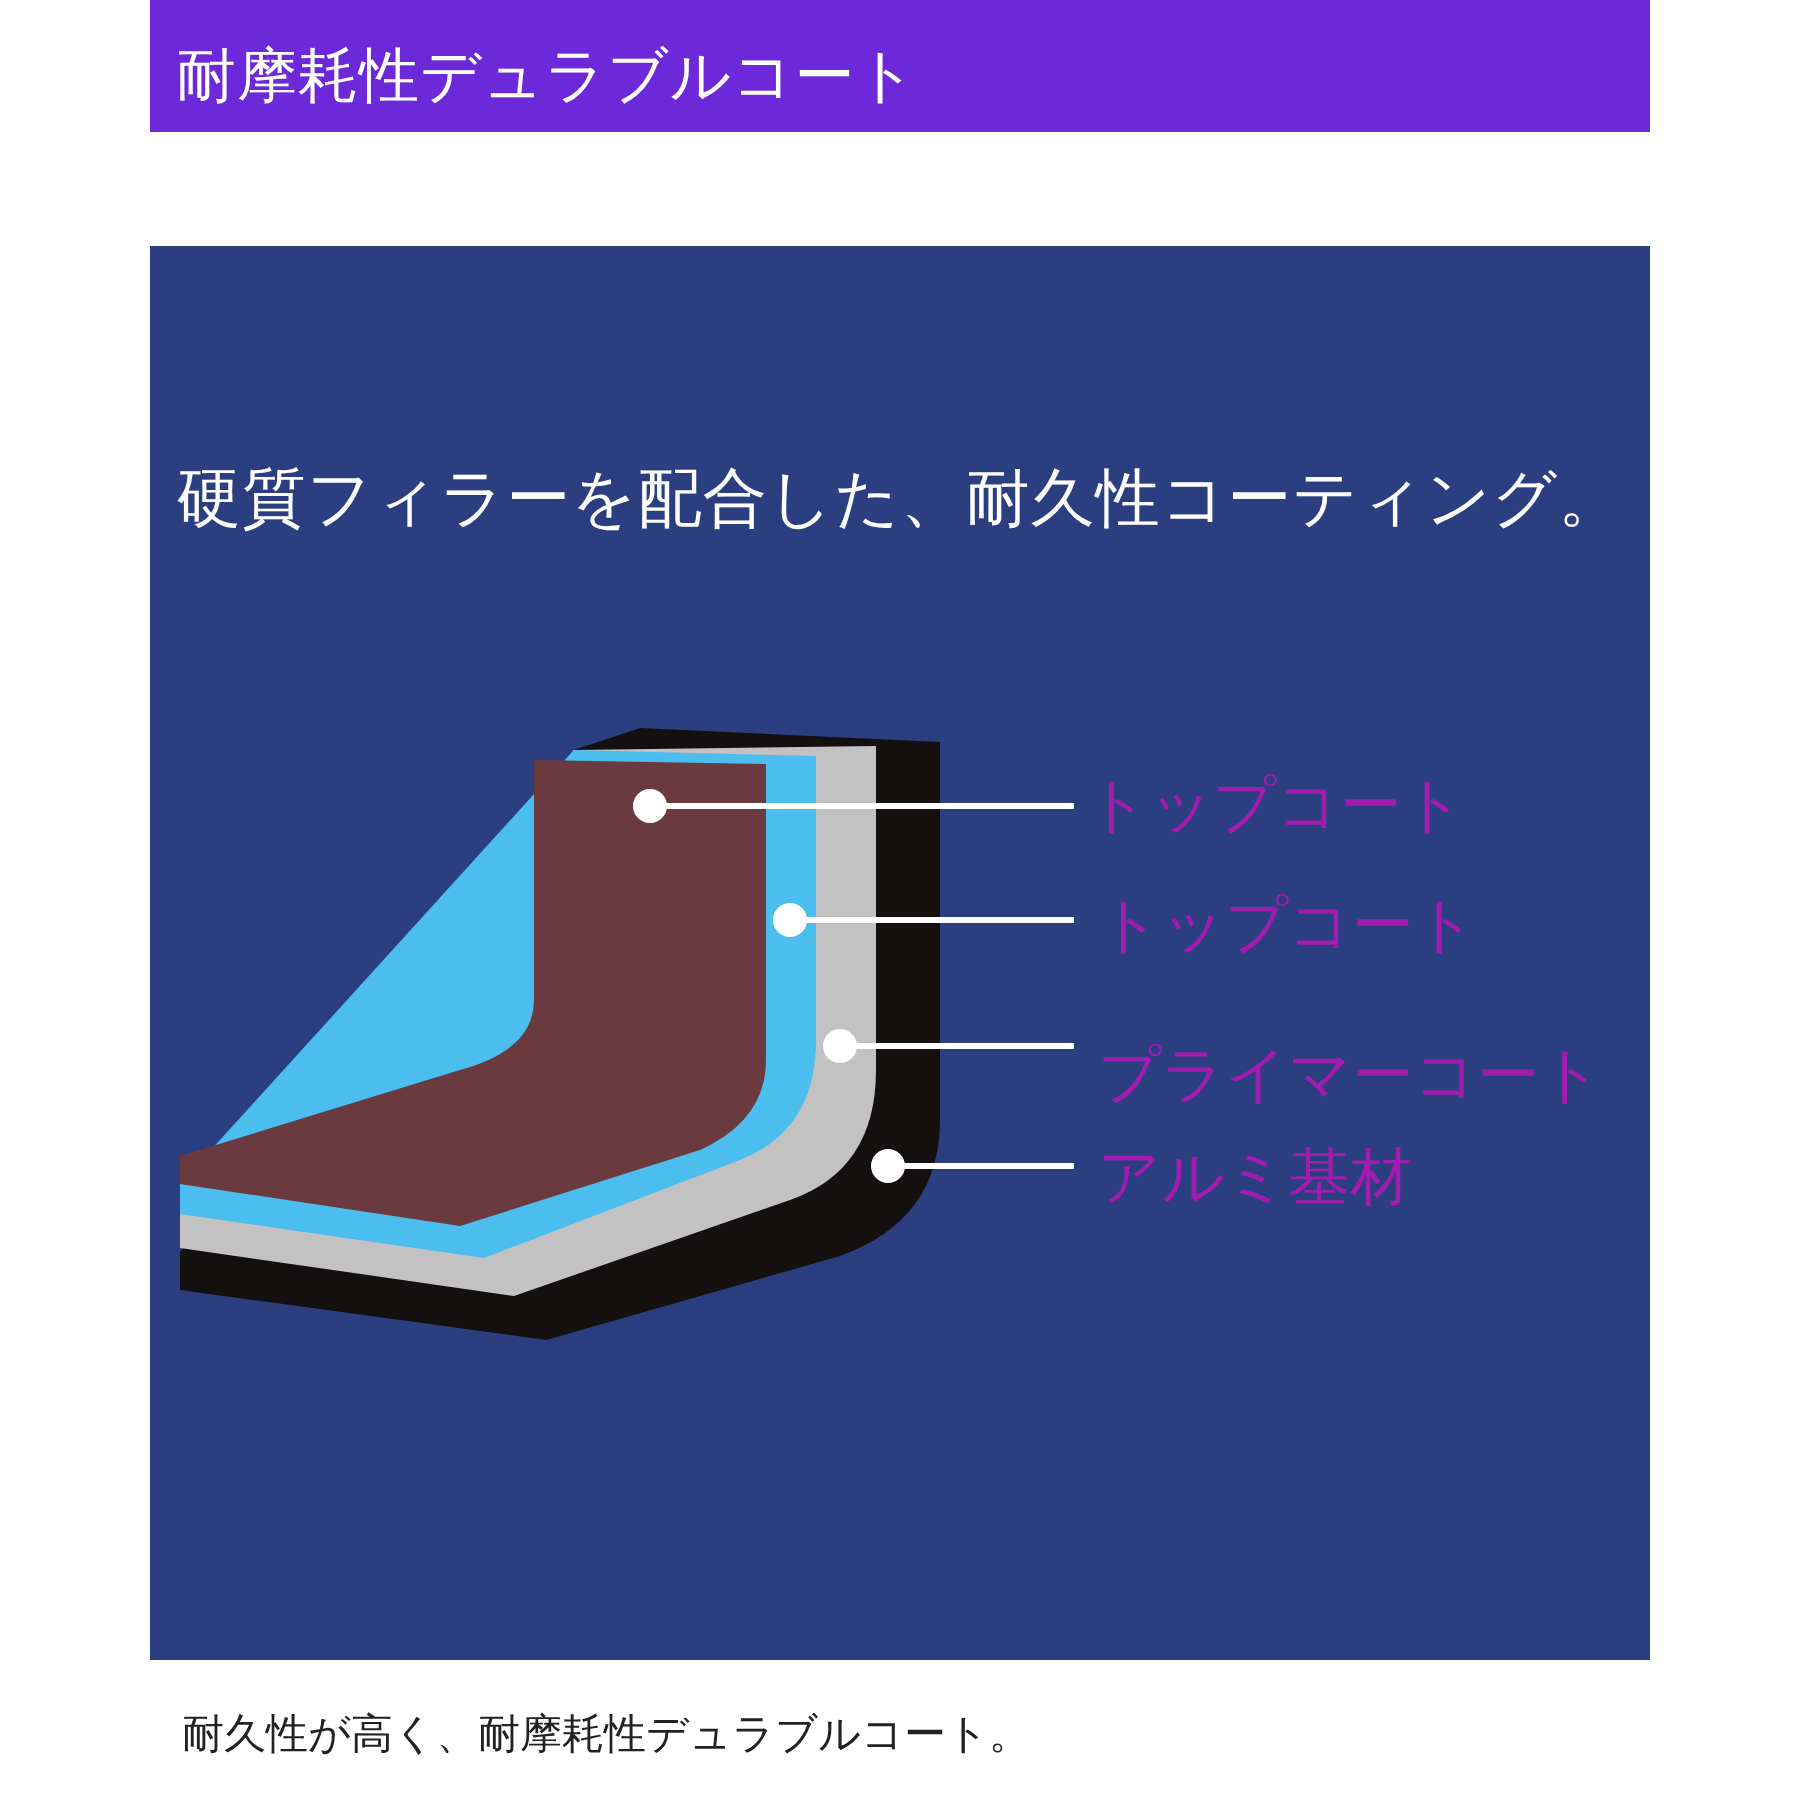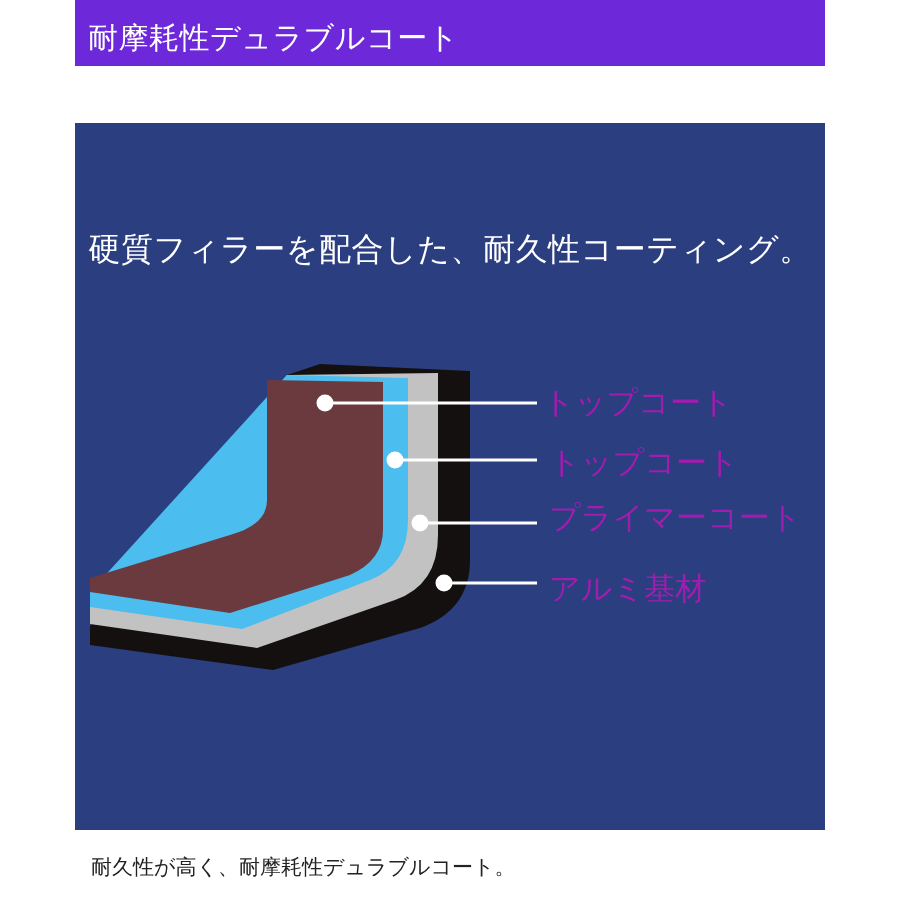--- a/index.html
+++ b/index.html
@@ -40,16 +40,16 @@
     <circle cx="395" cy="460" r="7"></circle>
     <line x1="420" y1="523" x2="537" y2="523"></line>
     <circle cx="420" cy="523" r="7"></circle>
     <line x1="444" y1="583" x2="537" y2="583"></line>
     <circle cx="444" cy="583" r="7"></circle>
   </g>
 </svg>
 
 <div class="layer-label" style="left:543px; top:382px;">トップコート</div>
 <div class="layer-label" style="left:549px; top:442px;">トップコート</div>
-<div class="layer-label" style="left:549px; top:497px;">プライマーコート</div>
+<div class="layer-label" style="left:549px; top:517px;">プライマーコート</div>
 <div class="layer-label" style="left:549px; top:568px;font-family:Liberation Mono, monospace;">アルミ基材</div>
 
 <div class="caption">耐久性が高く、耐摩耗性デュラブルコート。</div>
 
 </body></html>

